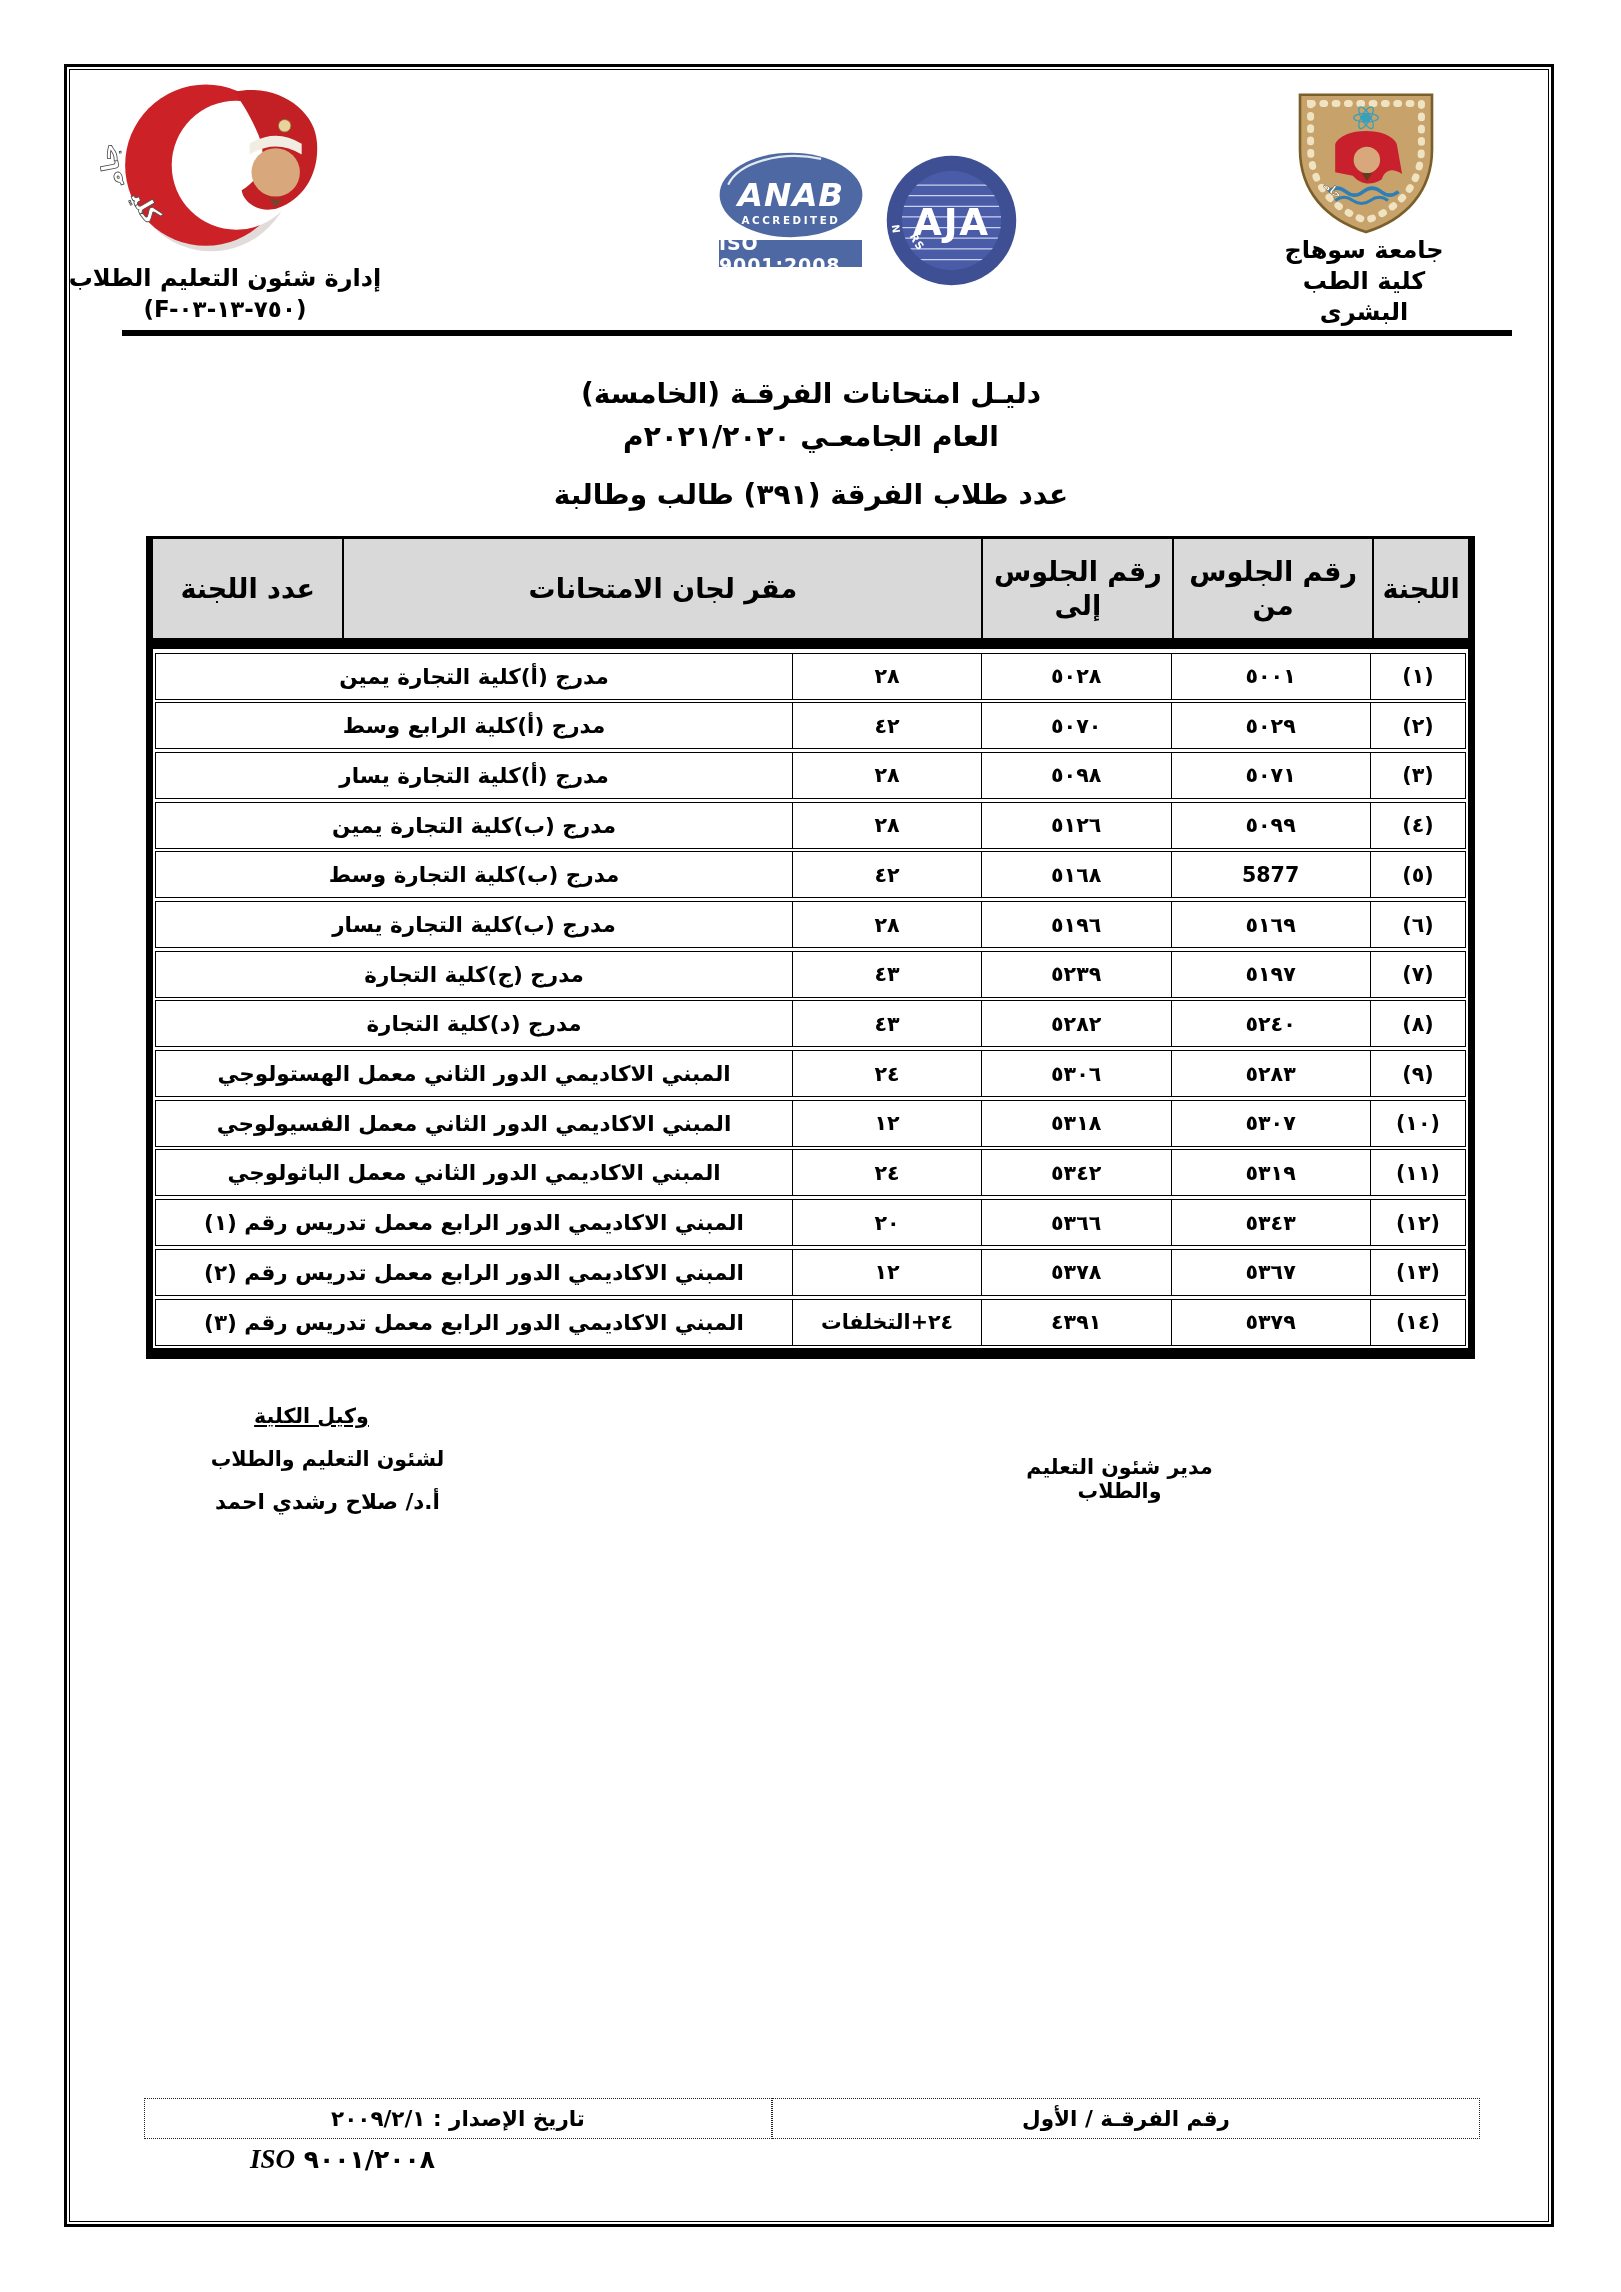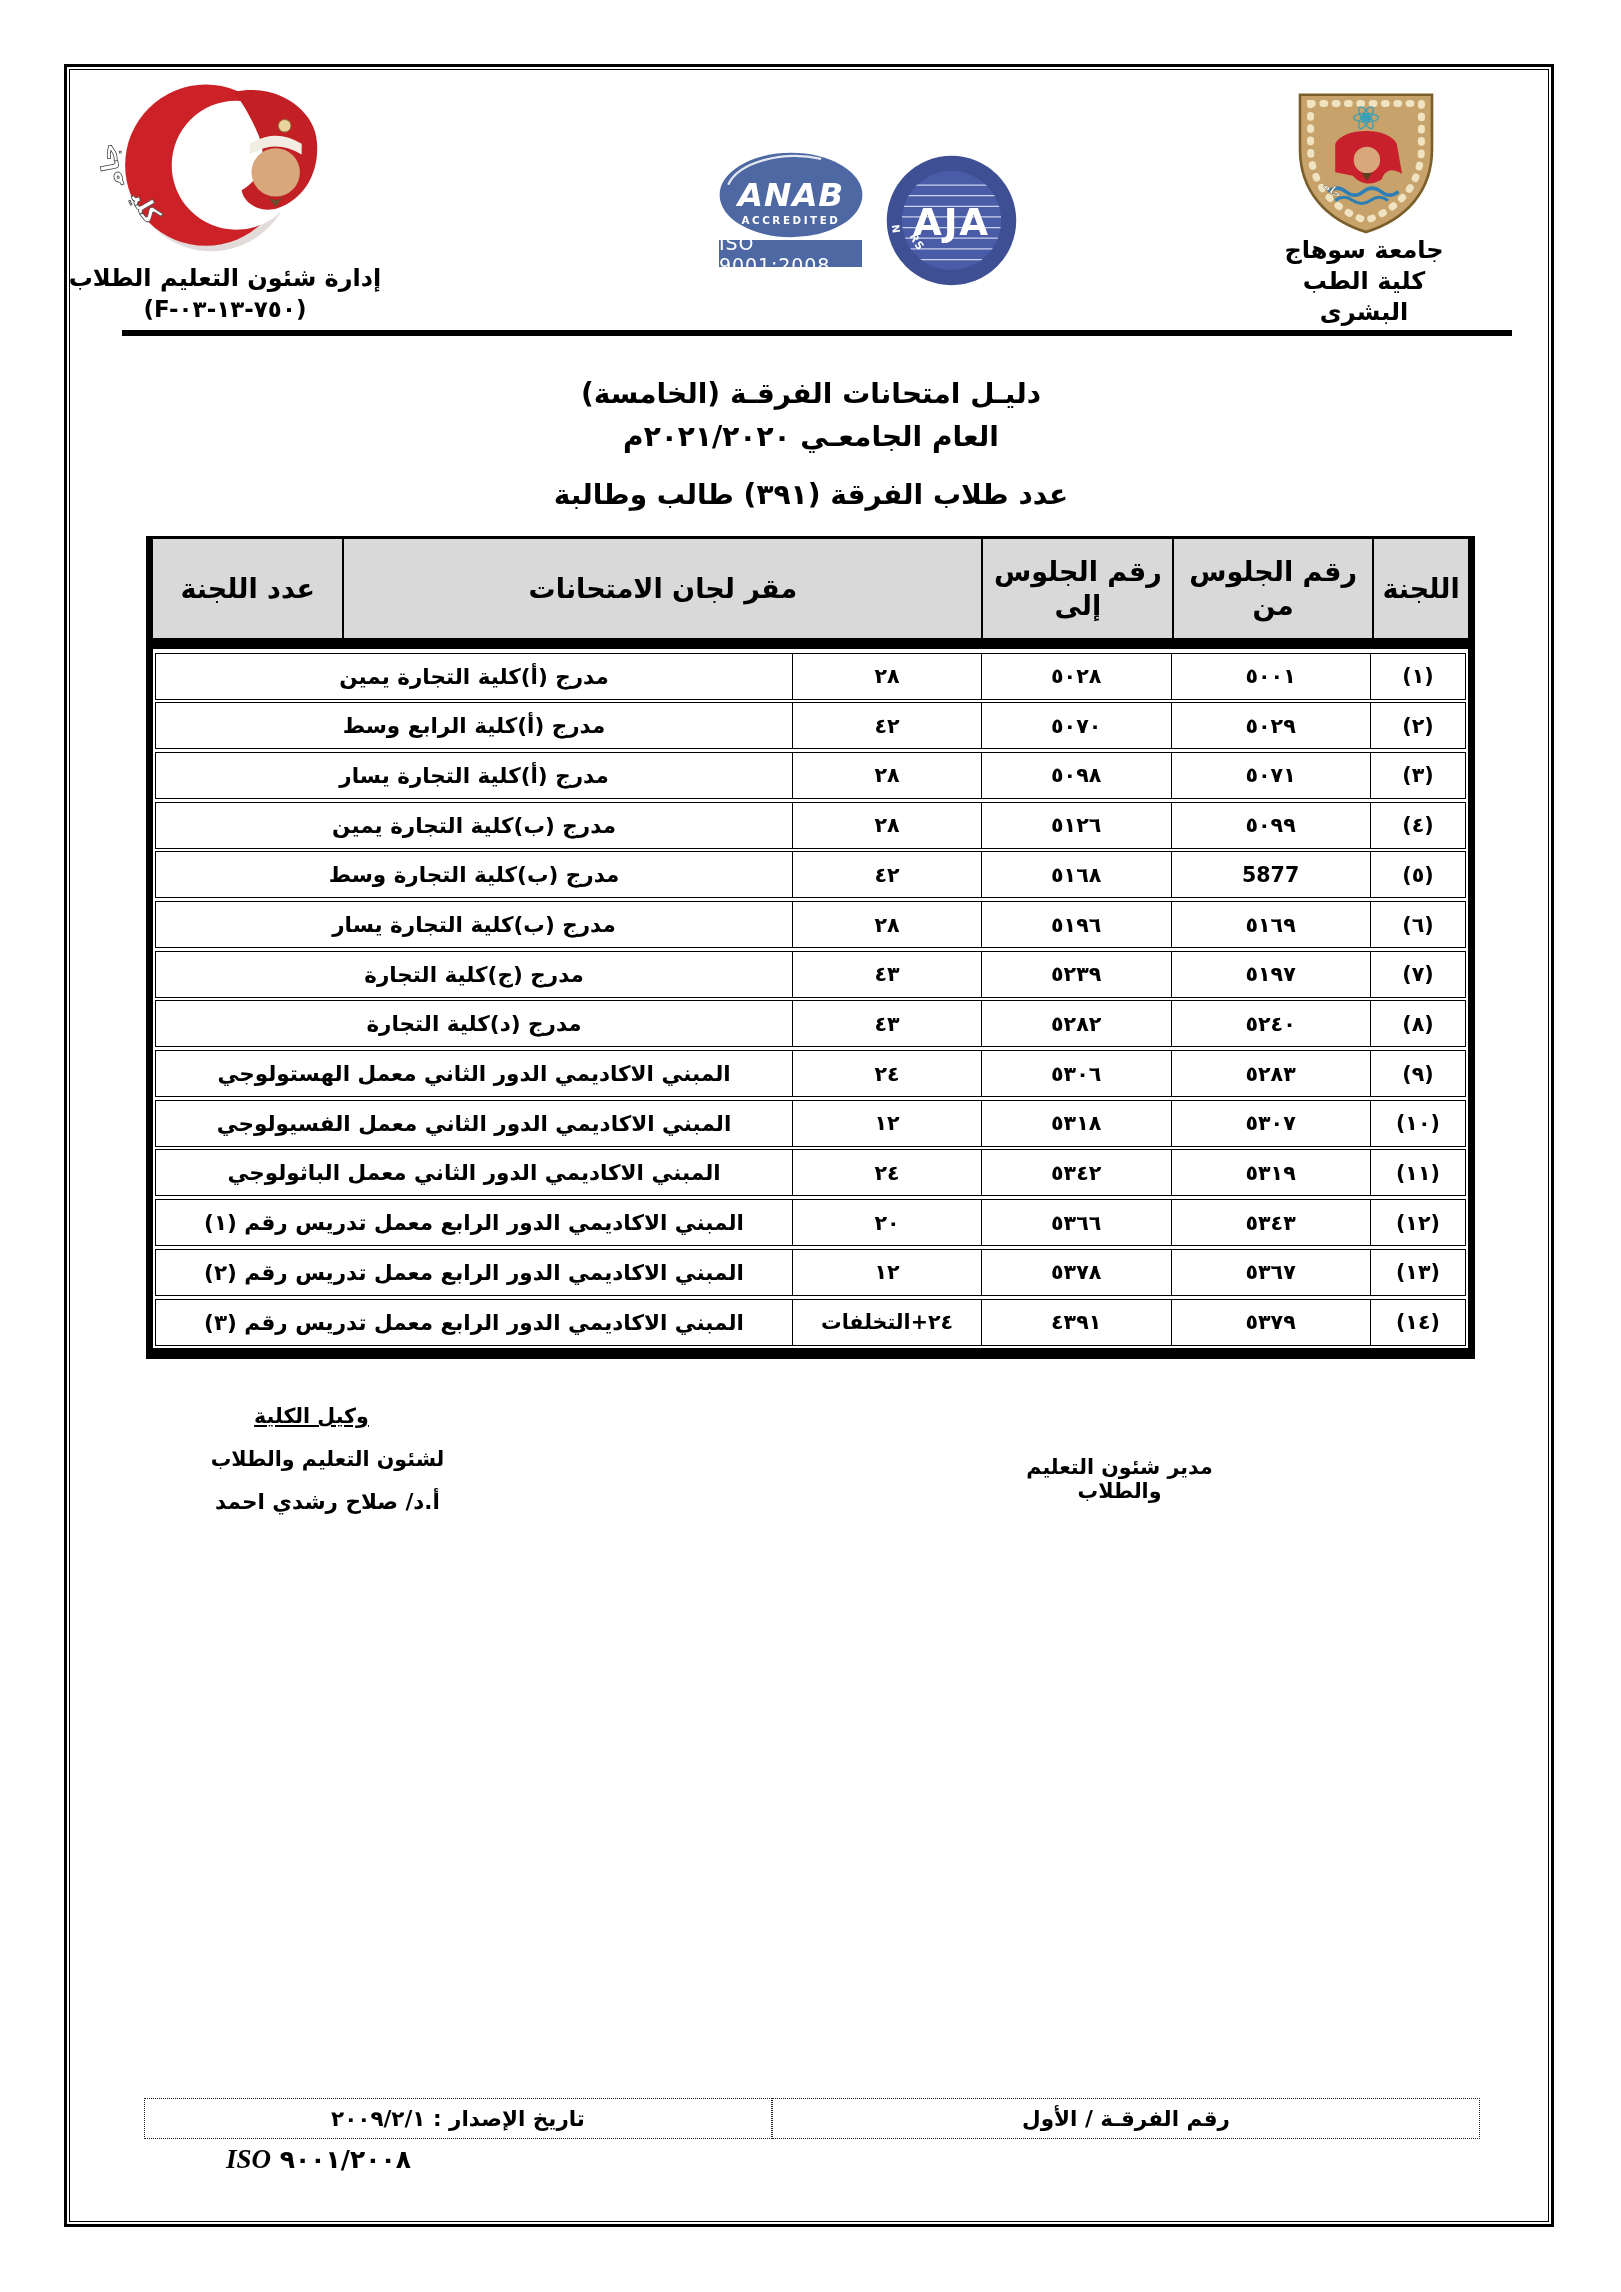--- a/index.html
+++ b/index.html
@@ -9,21 +9,21 @@
          border:3.6px solid #000;padding:1.8px;box-sizing:border-box;}
   .frame-inner{width:100%;height:100%;border:1.8px solid #000;box-sizing:border-box;}
 
   
   .crescent-logo{position:absolute;left:100px;top:72px;width:251px;height:190px;}
   .dept-block{position:absolute;left:64px;top:262px;width:322px;text-align:center;
               font-weight:bold;font-size:24px;line-height:1.35;}
   .form-code{direction:ltr;font-size:23px;font-weight:bold;}
   .anab-logo{position:absolute;left:716px;top:152px;width:150px;height:86px;}
   .iso-badge{position:absolute;left:719px;top:240px;width:143px;height:27px;background:#4d68a3;
-             color:#fff;font-weight:normal;font-size:19px;display:flex;align-items:center;
+             color:#fff;font-weight:bold;font-size:19px;display:flex;align-items:center;
              justify-content:center;direction:ltr;letter-spacing:0.9px;}
   .aja-logo{position:absolute;left:885px;top:154px;width:133px;height:133px;}
   .shield-logo{position:absolute;left:1281px;top:86px;width:170px;height:154px;}
   .uni-block{position:absolute;left:1261px;top:235px;width:206px;text-align:center;
              font-weight:bold;font-size:24px;line-height:1.3;}
   .header-rule{position:absolute;left:122px;top:330px;width:1390px;height:6.3px;background:#000;}
 
   
   .title-line{position:absolute;left:0;width:100%;text-align:center;font-weight:bold;font-size:28px;}
   .title-1{top:362px;margin-top:15px;} .title-2{top:420px;} .title-3{top:478px;}
@@ -50,21 +50,21 @@
   .sig-l1{left:168px;top:1404px;width:287px;text-decoration:underline;}
   .sig-l2{left:184px;top:1447px;width:287px;}
   .sig-l3{left:184px;top:1489px;width:287px;font-size:21.5px;text-align:center;}
 
   
   .issue-table{position:absolute;left:144px;top:2098px;width:1336px;height:41px;display:flex;}
   .issue-cell{border:1.8px dotted #222;display:flex;align-items:center;justify-content:center;
               font-weight:bold;font-size:21.5px;box-sizing:border-box;}
   .issue-no{width:53%;} .issue-date{width:47%;}
   .iso-line{position:absolute;left:226px;top:2144px;direction:ltr;font-size:25px;font-weight:bold;}
-  .iso-latin{font-family:"Liberation Serif",serif;font-style:italic;font-weight:bold;font-size:27px;}
+  .iso-latin{font-family:"Liberation Serif",serif;font-style:italic;font-weight:bold;font-size:27px;margin-left:24px;}
 </style>
 </head>
 <body>
 
 <div class="page">
   <div class="frame">
     <div class="frame-inner"></div>
   </div>
 
   <svg class="crescent-logo" viewBox="0 0 280 212">

